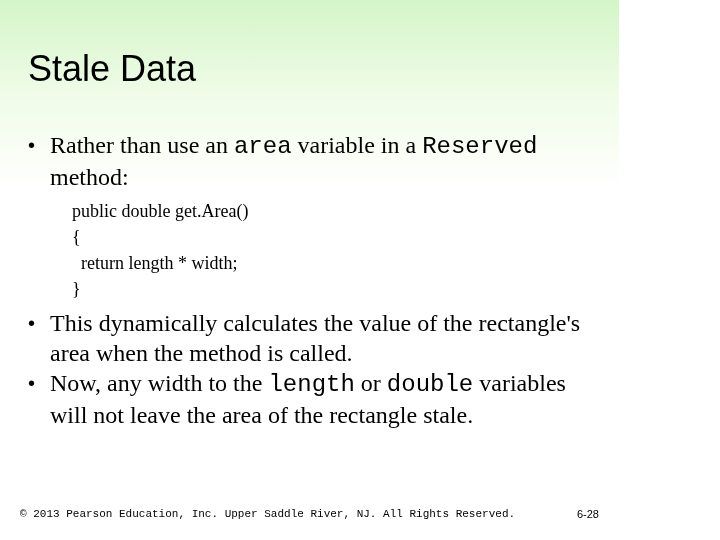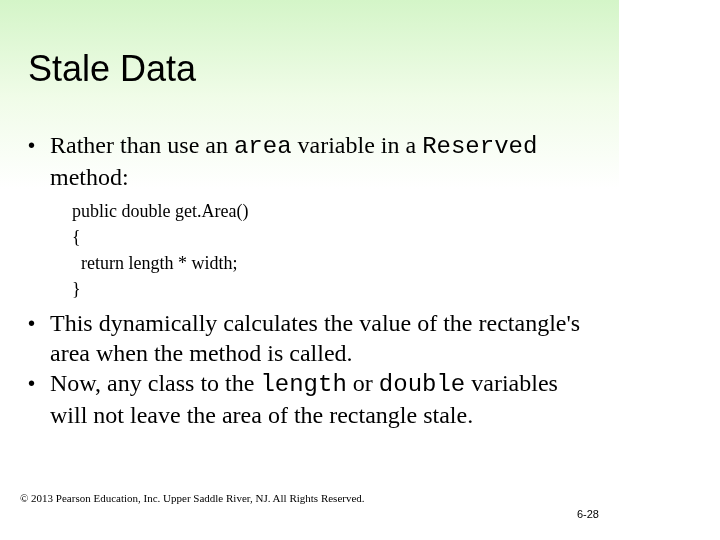--- a/index.html
+++ b/index.html
@@ -59,23 +59,23 @@
     font-family: Liberation Serif, serif;
     font-size: 18px;
     line-height: 26px;
     margin: 6px 0 6px 44px;
     white-space: pre;
     color: #000;
   }
   .footer-left {
     position: absolute;
     left: 20px;
-    bottom: 36px;
+    bottom: 20px;
     font-size: 11px;
-    font-family: Liberation Serif, serif;
+    font-family: Liberation Mono, monospace;
     color: #000;
   }
   .footer-right {
     position: absolute;
     right: 20px;
     bottom: 20px;
     font-size: 11px;
     font-family: Arial, sans-serif;
     color: #000;
   }
@@ -102,21 +102,21 @@
 <span>}</span></div>
 
     <div class="bullet">
       <div class="dot">•</div>
       <div class="txt">This dynamically calculates the value of the rectangle's area when the method is called.</div>
     </div>
 
     <div class="bullet">
       <div class="dot">•</div>
       <div class="txt">
-        <span>Now, any class to the </span><span class="mono">length</span><span> or </span><span class="mono">double</span><span> variables will not leave the area of the rectangle stale.</span>
+        <span>Now, any width to the </span><span class="mono">length</span><span> or </span><span class="mono">double</span><span> variables will not leave the area of the rectangle stale.</span>
       </div>
     </div>
 
   </div>
 
   <div class="footer-left">© 2013 Pearson Education, Inc. Upper Saddle River, NJ. All Rights Reserved.</div>
   <div class="footer-right">6-28</div>
 
 </div>
 

